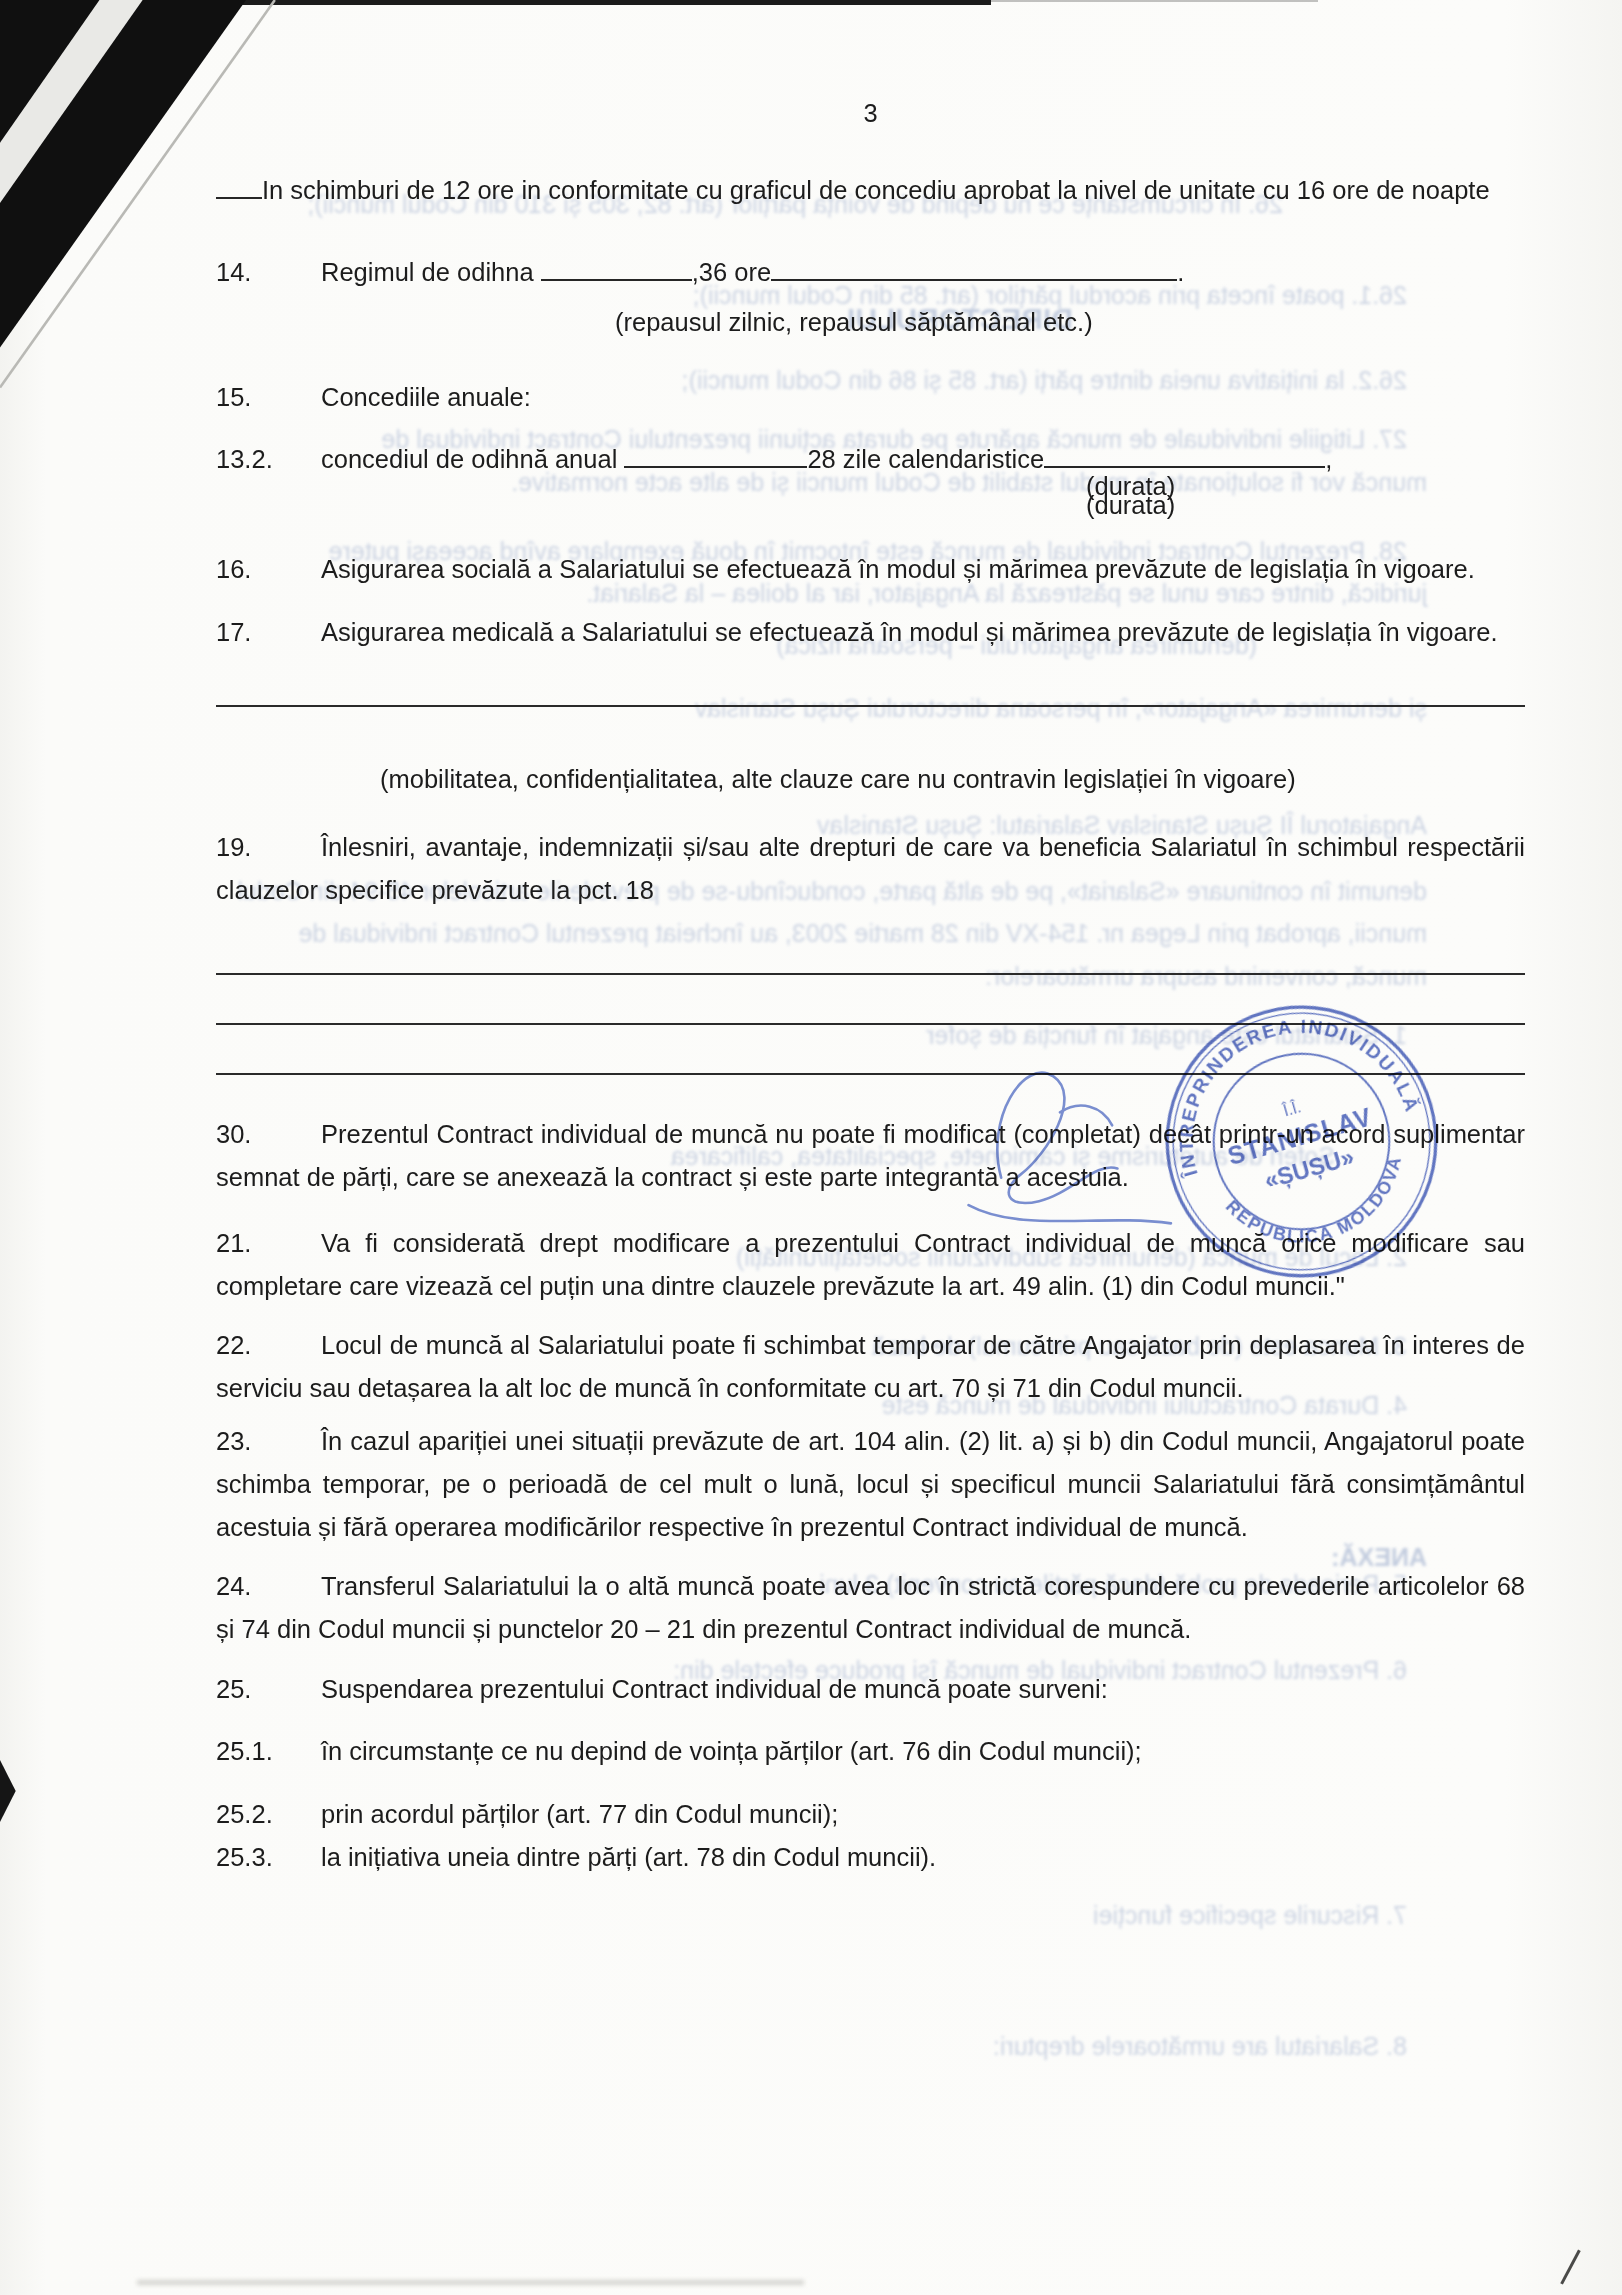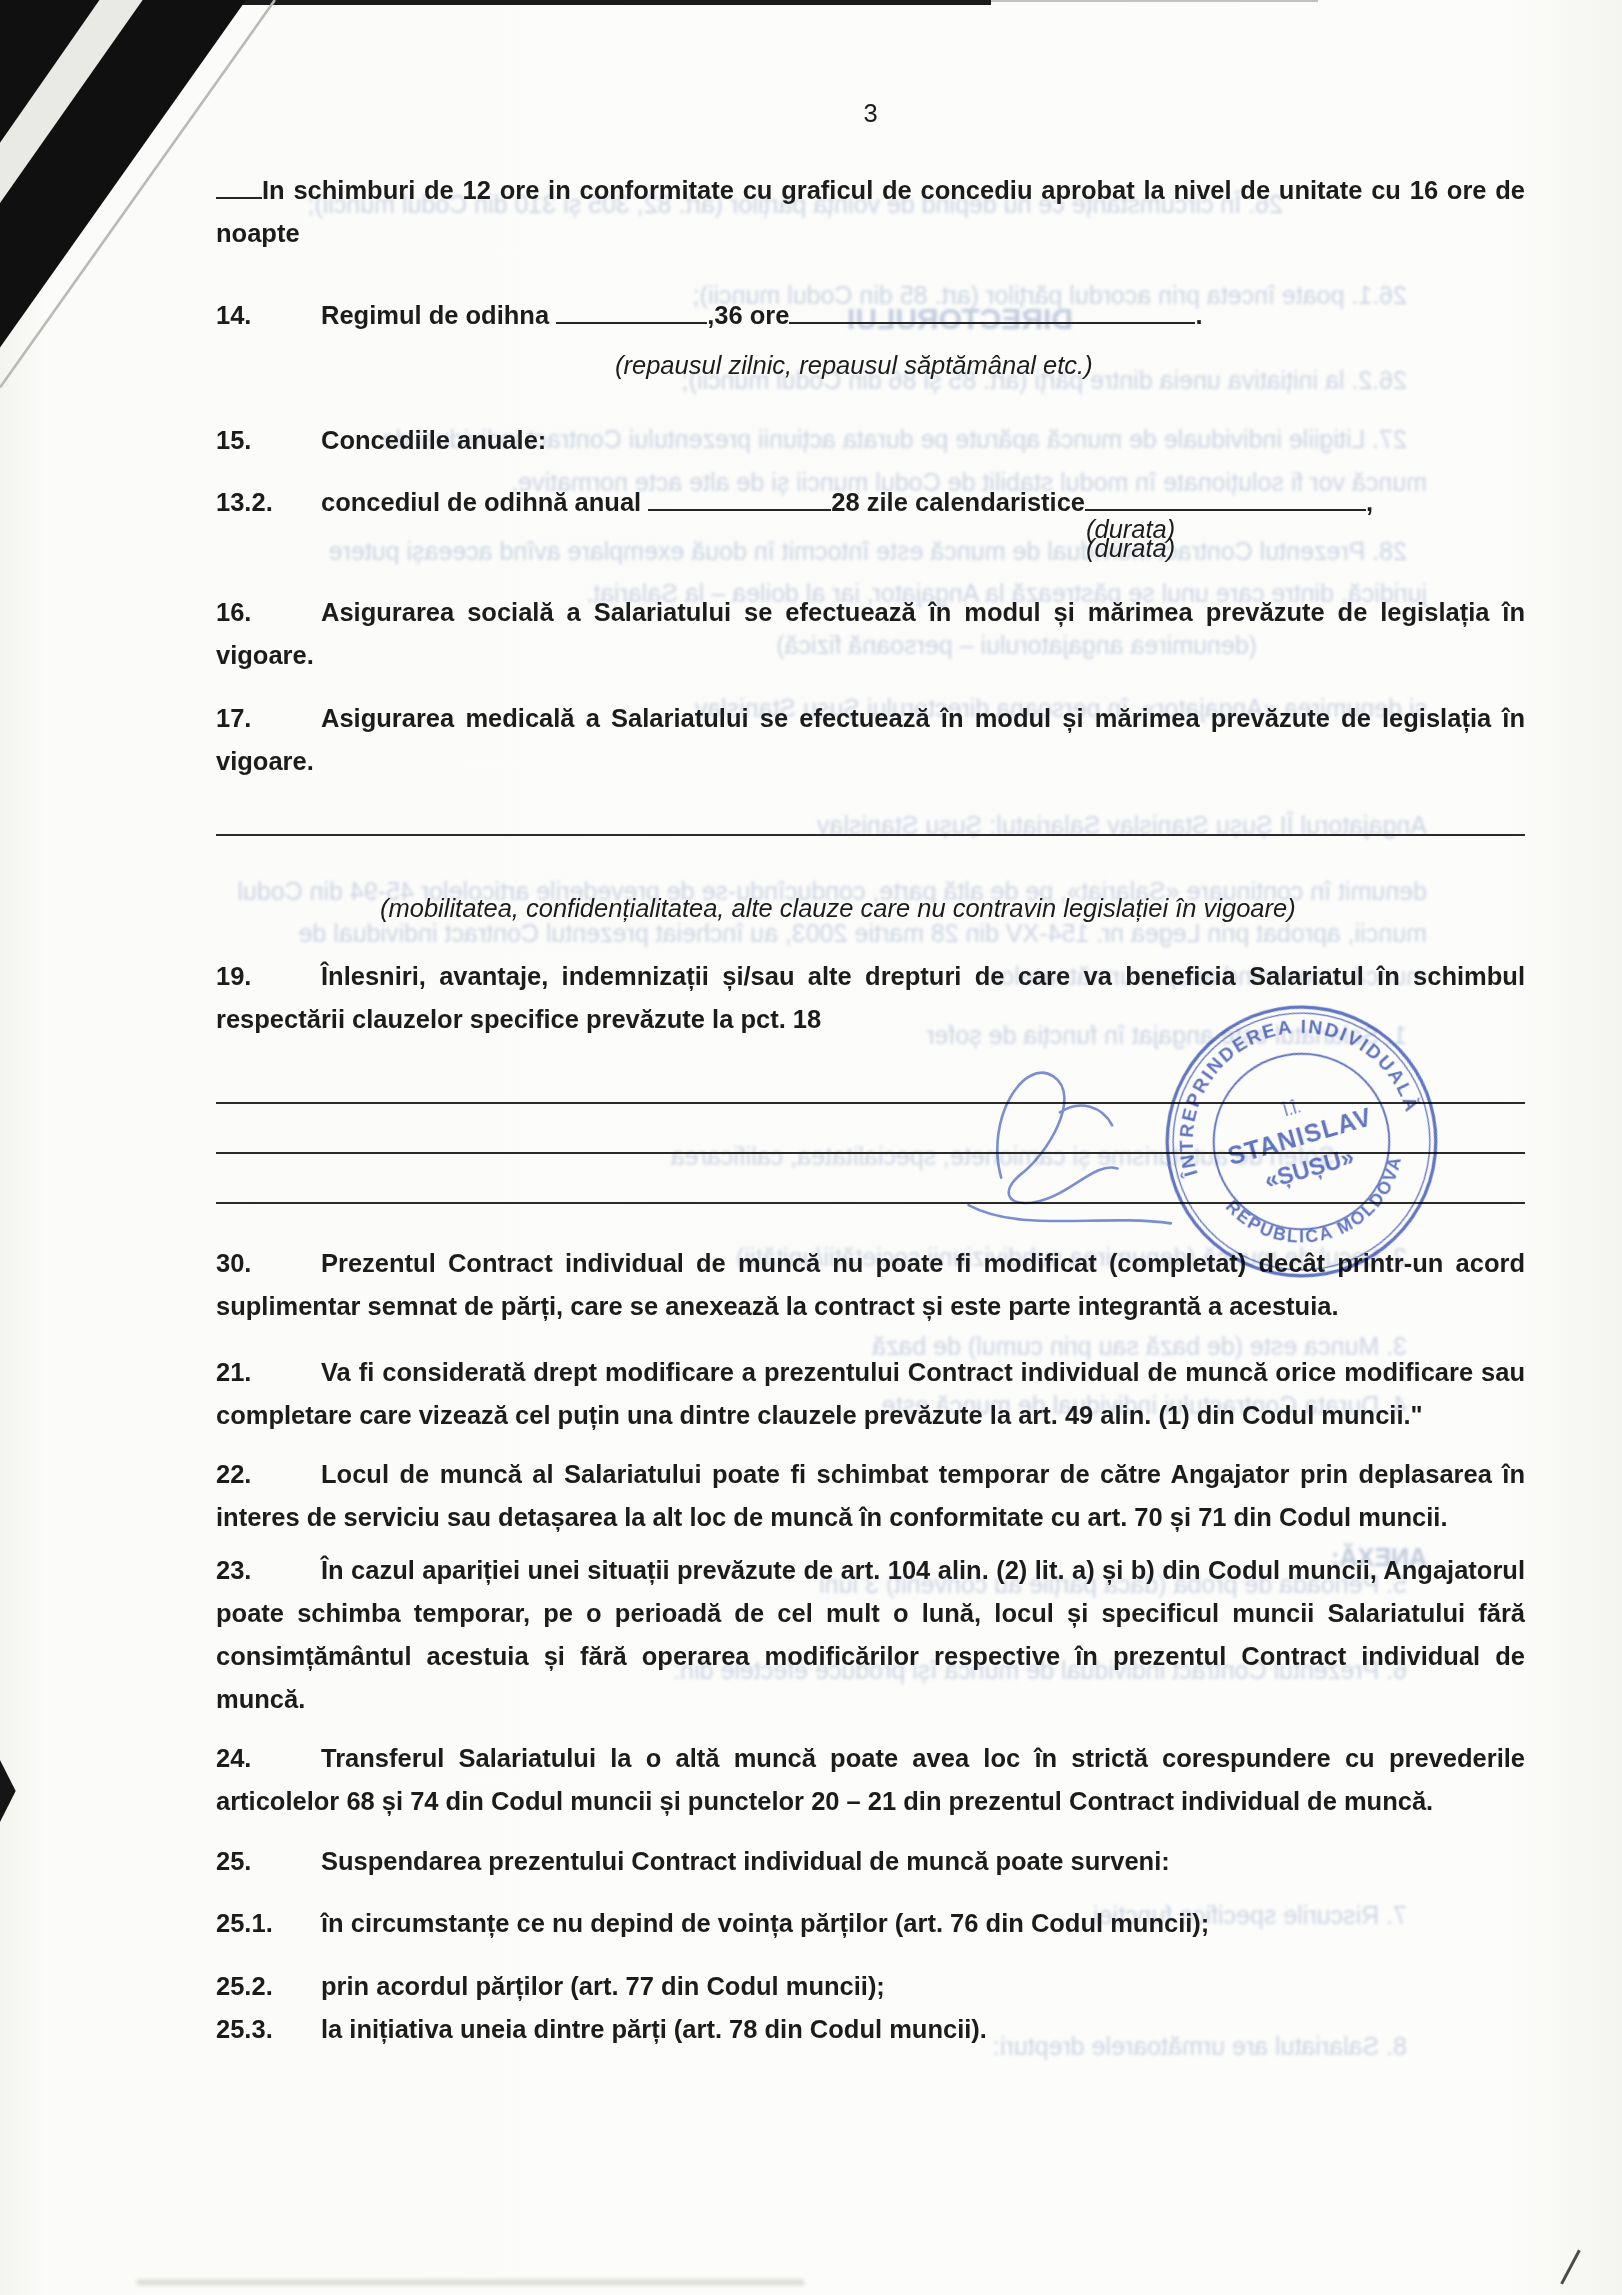--- a/index.html
+++ b/index.html
@@ -47,32 +47,32 @@
   .bleed-line:nth-child(20){top:1543px;left:196px;font-weight:bold;color:#93a5c8}
   .bleed-line:nth-child(21){top:1570px;left:216px}
   .bleed-line:nth-child(22){top:1656px;left:216px}
   .bleed-line:nth-child(23){top:1901px;left:216px}
   .bleed-line:nth-child(24){top:2032px;left:216px}
 
   
   .content { position:absolute; top:0; left:0; width:1623px; padding:92px 98px 0 216px;
              font-size:25.5px; line-height:43px; color:#1c1c1c; }
   .pagenum { text-align:center; margin-bottom:6.5px; }
-  .para { text-align:justify;font-weight:bold; }
+  .para { text-align:justify; }
   .num { display:inline-block; width:105px; }
 
   .fill { display:inline-block; border-bottom:2px solid #262626; height:27.5px; vertical-align:baseline; }
   .w70{width:46px} .w230{width:151px} .w280{width:183px} .w430{width:281px}
   .w620{width:406px} .w880{width:576px}
 
   .rule-line { border-bottom:2px solid #2a2a2a; height:38px; }
   .rules19 .rule-line { height:50px; }
   .rules19 { margin-top:13px; }
 
-  .note { line-height:34px;font-style:italic; }
+  .note { line-height:34px; }
   .note14 { margin-left:399px; margin-top:10.5px; }
   .subnote { margin-left:870px; margin-top:-10.5px; line-height:30px; }
   .note18 { margin-left:164px; margin-top:55px; }
   .dashes { margin-left:42px; letter-spacing:1.3px; }
 
   .mt-intro{margin-top:34px} .mt14{margin-top:39px} .mt15{margin-top:37px}
   .mt151{margin-top:19.6px} .mt152{margin-top:11.8px} .mt16{margin-top:28px}
   .mt17{margin-top:19.6px} .mt18{margin-top:29.4px} .mt-rule18{margin-top:15.7px}
   .mt19{margin-top:29.4px} .mt20{margin-top:38px} .mt21{margin-top:23px}
   .mt22{margin-top:16.4px} .mt23{margin-top:9.8px} .mt24{margin-top:16.4px}

